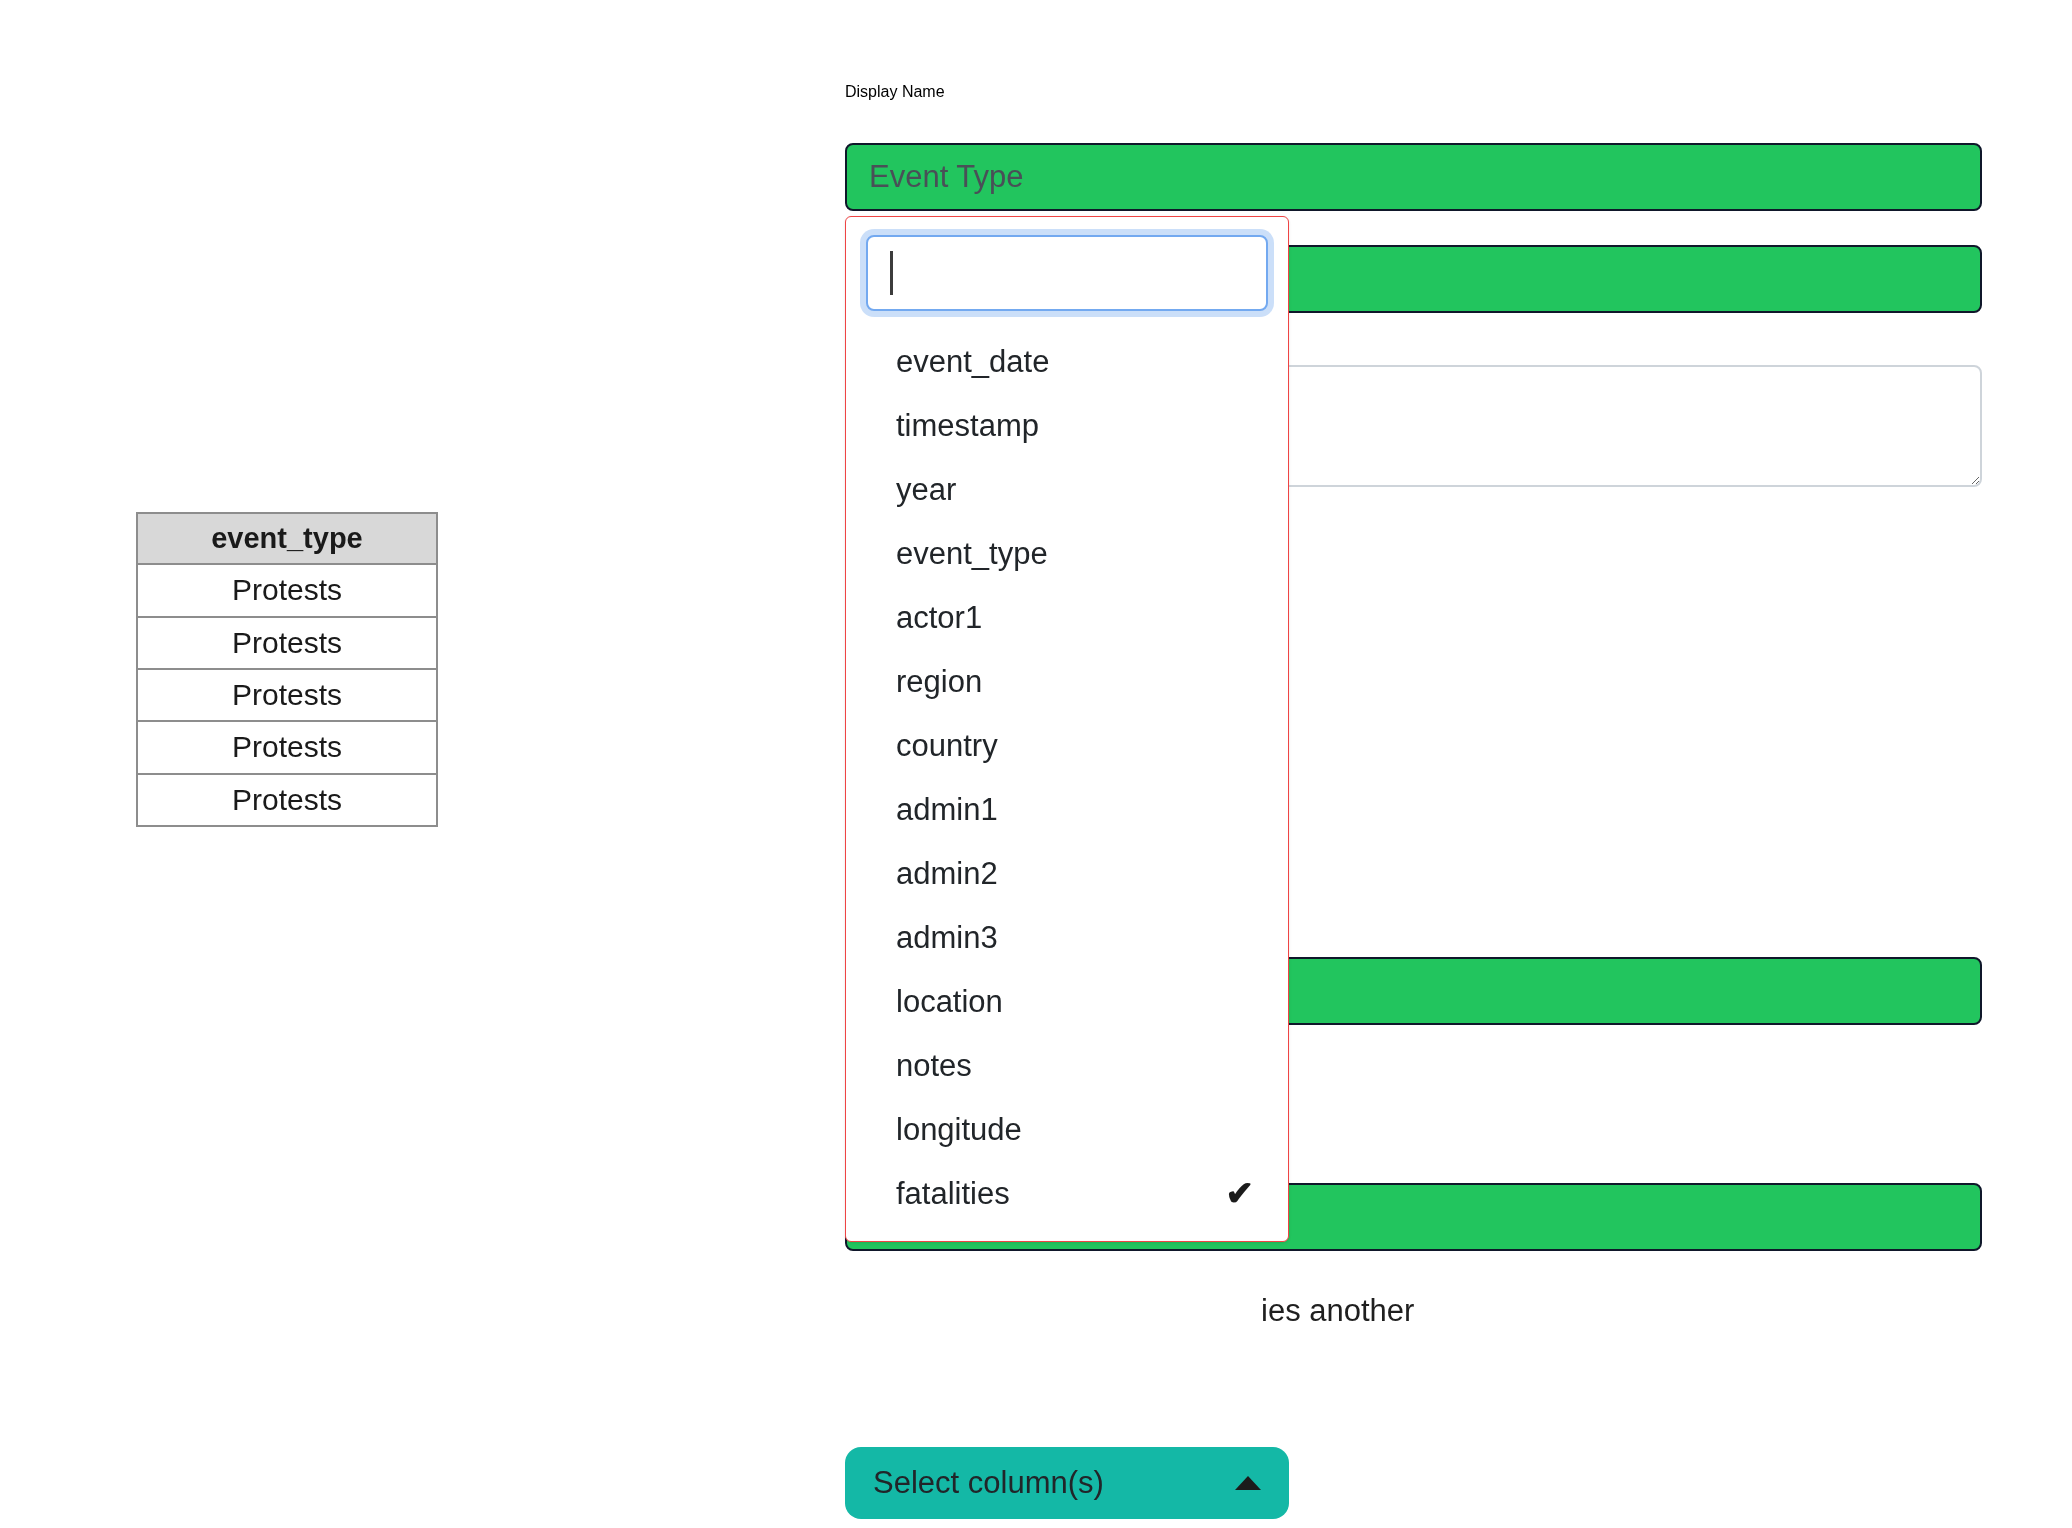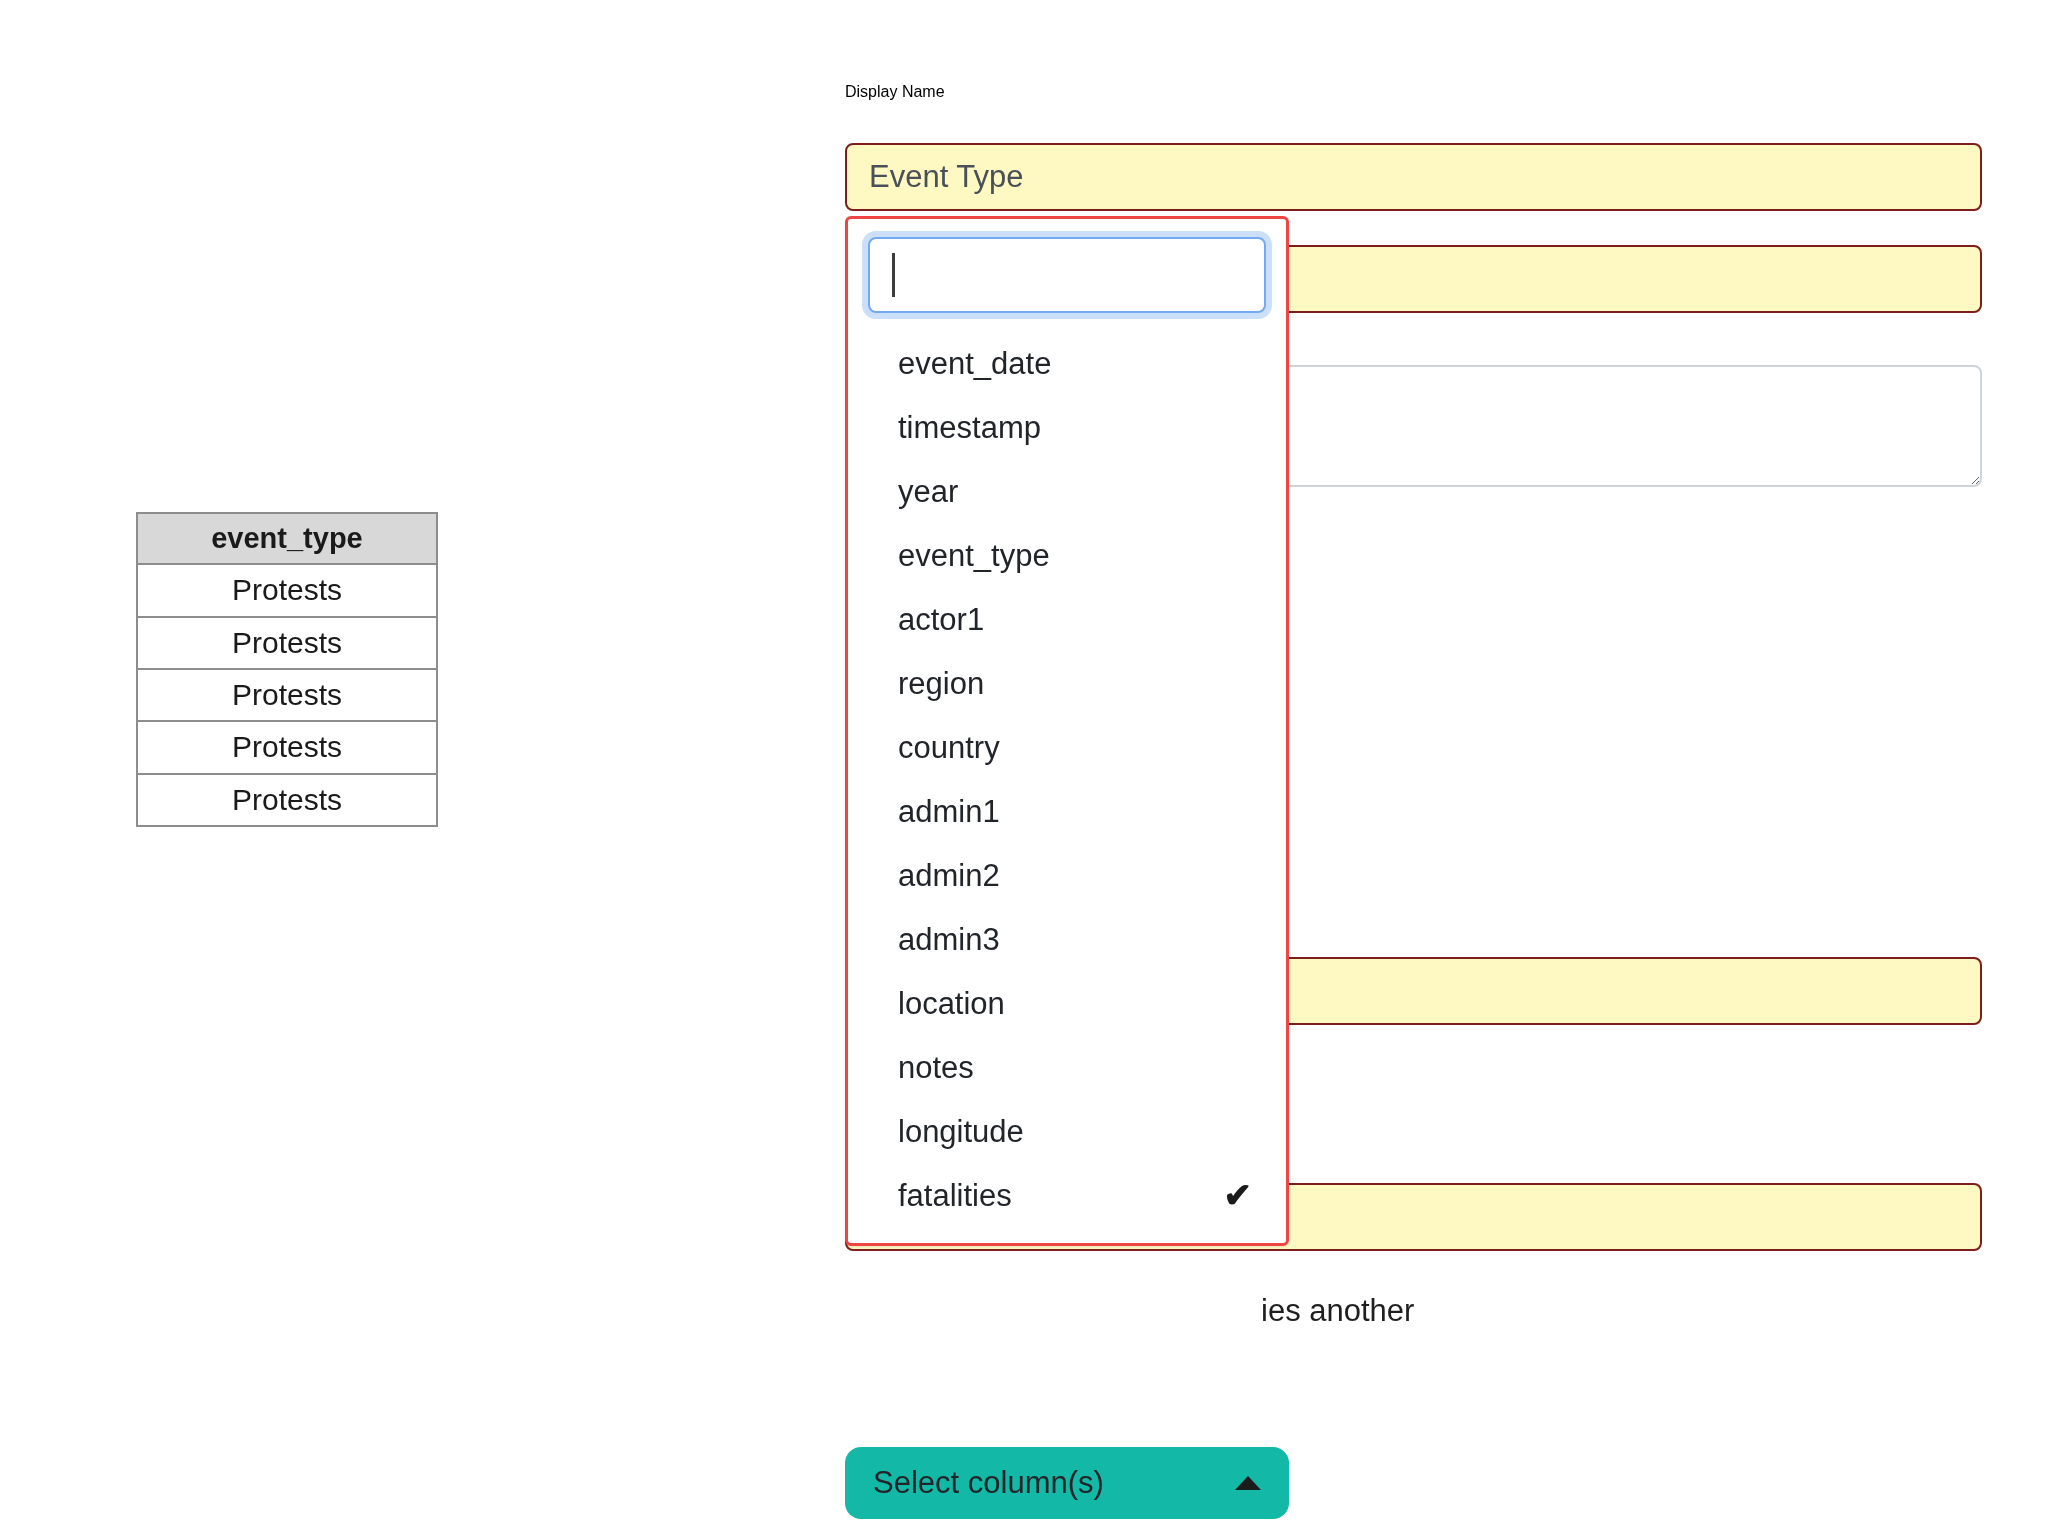--- a/index.html
+++ b/index.html
@@ -51,23 +51,23 @@
   .form-col {
     position: absolute;
     left: 845px;
     top: 0;
     width: 1137px;
   }
 
   .text-input {
     box-sizing: border-box;
     width: 100%;
-    border: 2px solid #7f1d1d;
+    border: 2px solid #0f172a;
     border-radius: 8px;
-    background: #fef9c3;
+    background: #22c55e;
     font-family: "Liberation Sans", sans-serif;
     font-size: 31px;
     color: #495057;
     padding: 10px 22px;
     outline: none;
   }
   .text-input::placeholder { color: #495057; opacity: 1; }
 
   .text-area {
     box-sizing: border-box;
@@ -95,21 +95,21 @@
     position: absolute;
     left: 845px;
     top: 216px;
     width: 444px;
     z-index: 40;
   }
   .ms-panel {
     box-sizing: border-box;
     width: 444px;
     background: #ffffff;
-    border: 3px solid #ef4444;
+    border: 1px solid #ef4444;
     border-radius: 6px;
     box-shadow: 0 1px 3px rgba(0,0,0,0.10);
     padding: 18px 0 16px 0;
   }
   .ms-search-row {
     padding: 0 20px 6px 20px;
   }
   .ms-search {
     box-sizing: border-box;
     width: 100%;

